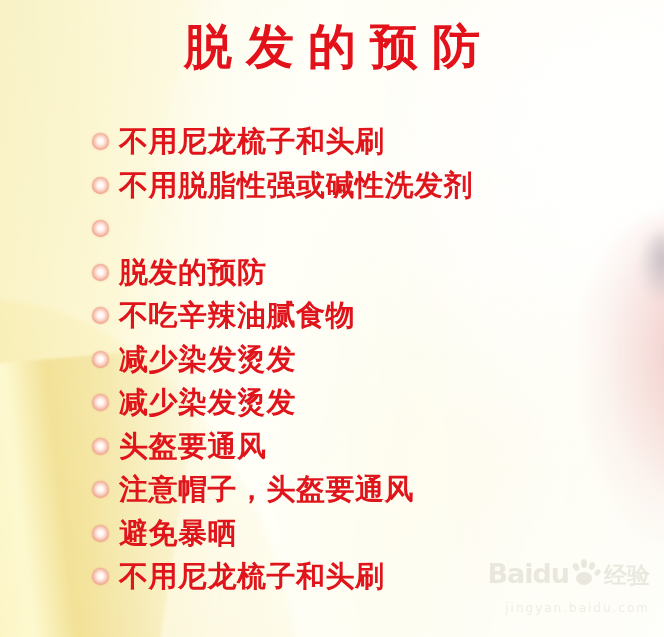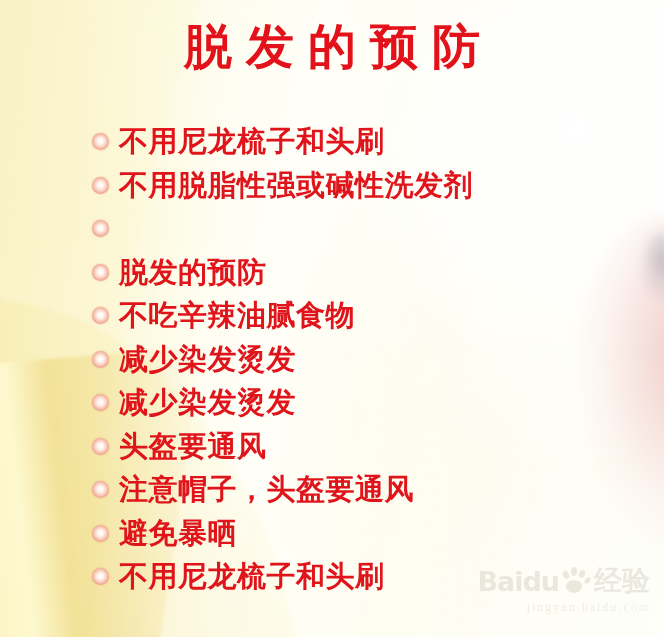--- a/index.html
+++ b/index.html
@@ -216,32 +216,31 @@
     display: block;
     background: #9c9a7e;
     border-radius: 50%;
   }
   .wm-paw i:nth-child(1){ width:6px; height:8px; left:3px;  top:4px;  transform:rotate(-22deg);}
   .wm-paw i:nth-child(2){ width:6px; height:9px; left:11px; top:0px;  }
   .wm-paw i:nth-child(3){ width:6px; height:8px; left:19px; top:3px;  transform:rotate(20deg);}
   .wm-paw i:nth-child(4){ width:5px; height:7px; left:25px; top:10px; transform:rotate(38deg);}
   .wm-paw i:nth-child(5){ width:16px;height:13px;left:6px;  top:13px; border-radius:48% 48% 50% 50%;}
   .wm-jingyan {
-    font-size: 28px;
+    font-size: 23px;
     font-weight: bold;
     line-height: 1;
     margin-left: 3px;
   }
   .wm-url {
     font-size: 12px;
     color: #b0ad92;
     letter-spacing: 2px;
-    margin-top: 5px;
+    margin-top: 14px;
     text-align: right;
-    font-family: Liberation Serif, serif;
   }
 </style>
 </head>
 <body>
 
 <div id="poster">
 
   <div class="swoosh swoosh-a"></div>
   <div class="swoosh swoosh-b"></div>
   <div class="swoosh swoosh-c"></div>

